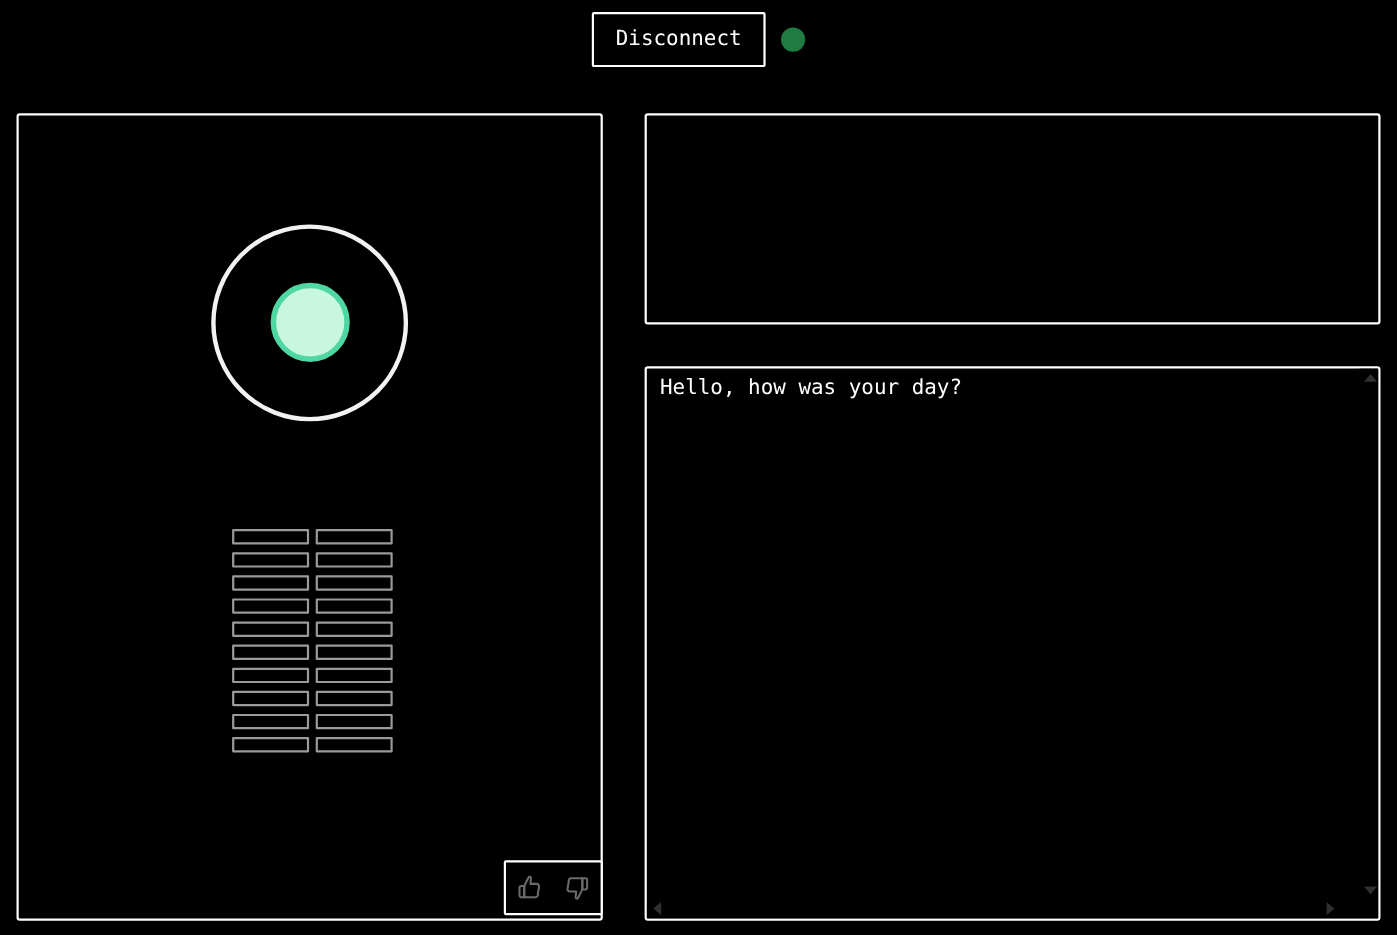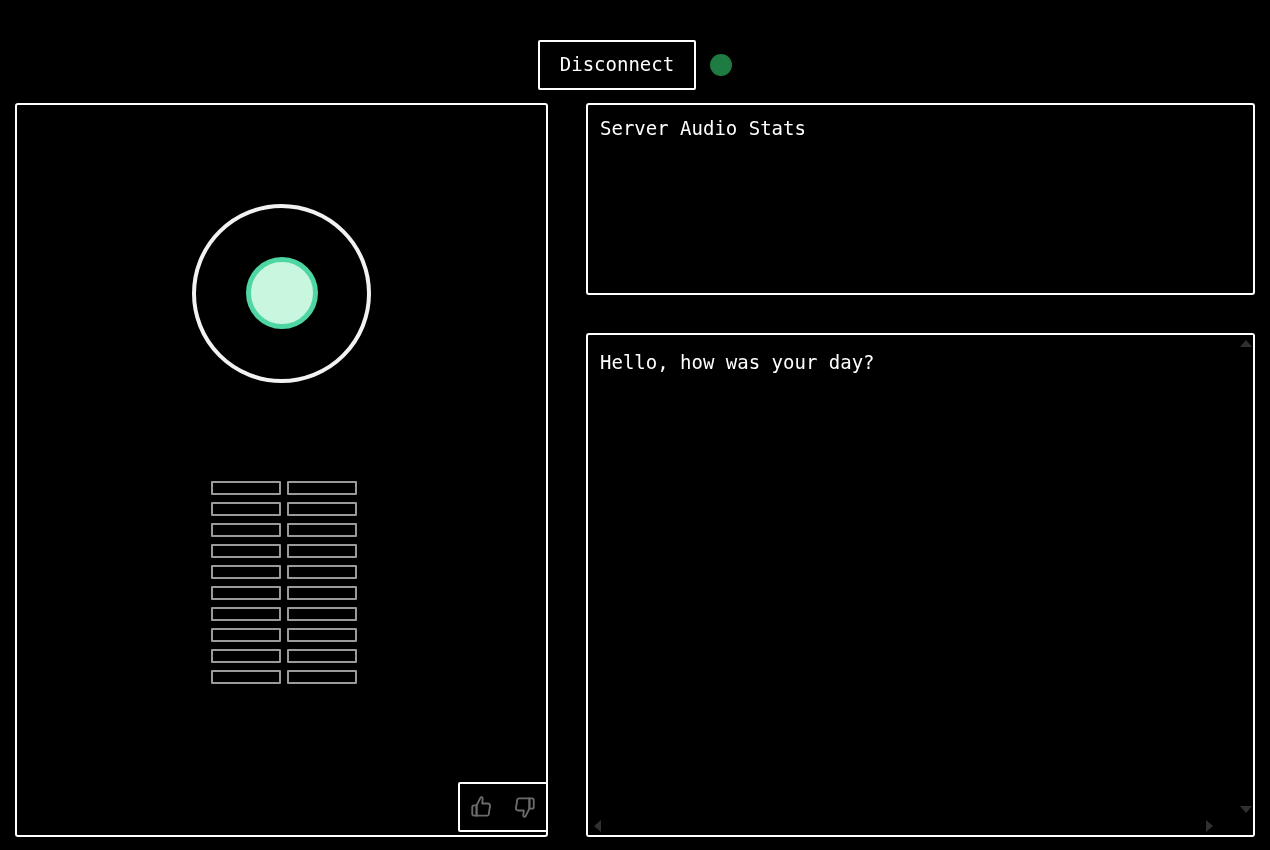--- a/index.html
+++ b/index.html
@@ -18,21 +18,21 @@
     position: relative;
   }
 
   
   #topbar {
     position: absolute;
     left: 0; top: 0;
     width: 1270px;
     height: 90px;
     display: flex;
-    align-items: flex-end;
+    align-items: flex-start;
     justify-content: center;
   }
   #topbar-inner {
     display: flex;
     align-items: center;
     gap: 14px;
     margin-top: 11px;
   }
   #disconnect-btn {
     background: #000000;
@@ -182,21 +182,21 @@
   }
   .feedback-btn svg { display: block; }
 
   
   #transcript-text {
     position: absolute;
     left: 0;
     top: 0;
     width: 631px;
     height: 466px;
-    padding: 14px 12px 0 12px;
+    padding: 4px 12px 0 12px;
     font-family: "DejaVu Sans Mono", "Liberation Mono", monospace;
     font-size: 19px;
     line-height: 26px;
     color: #ffffff;
     white-space: pre-wrap;
     overflow: hidden;
   }
   
   #vscroll {
     position: absolute;
@@ -306,21 +306,20 @@
           <path d="M17 13.5V4h2.4A1.6 1.6 0 0 1 21 5.6v6.3a1.6 1.6 0 0 1-1.6 1.6H17z"></path>
           <path d="M17 13.4l-3.6 7.2a1.1 1.1 0 0 1-2.05-.5l.45-4.9H6.6a2.1 2.1 0 0 1-2.07-2.47l1.1-6A2.1 2.1 0 0 1 7.3 4H17z"></path>
         </svg>
       </span>
     </button>
   </div>
 
 </div>
 
 <div id="stats-panel" class="panel">
-  <h2 id="stats-title">Server Audio Stats</h2>
 </div>
 
 <div id="transcript-panel" class="panel">
   <div id="transcript-text">Hello, how was your day?</div>
 
   <div id="vscroll">
     <span id="vscroll-up" class="sb-arrow"></span>
     <span id="vscroll-down" class="sb-arrow"></span>
   </div>
 

